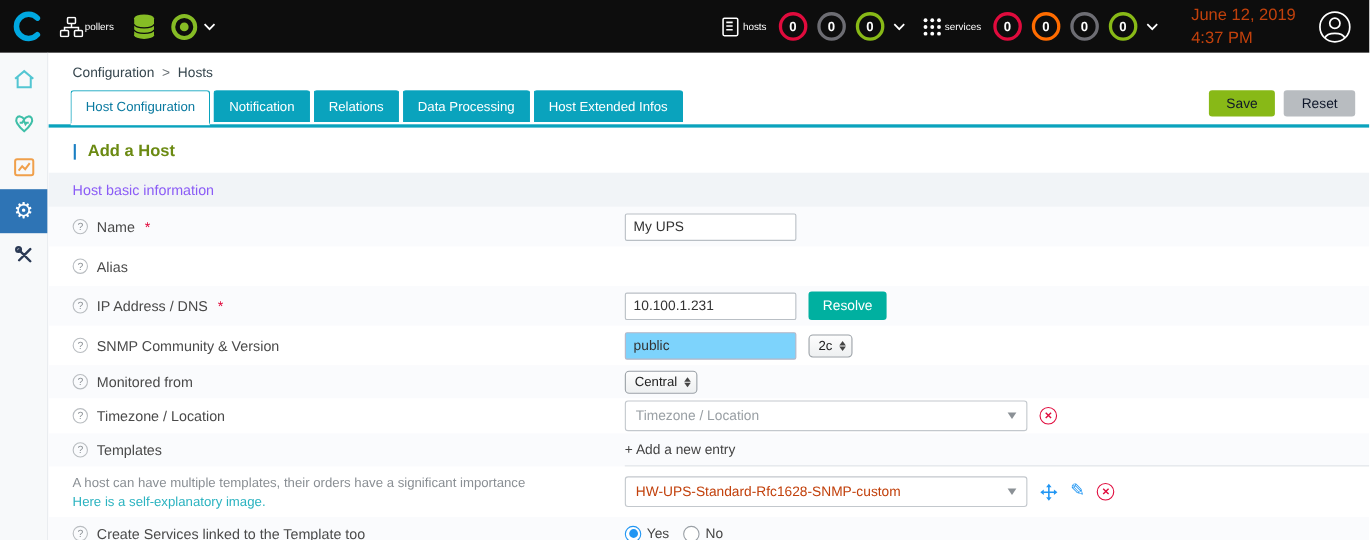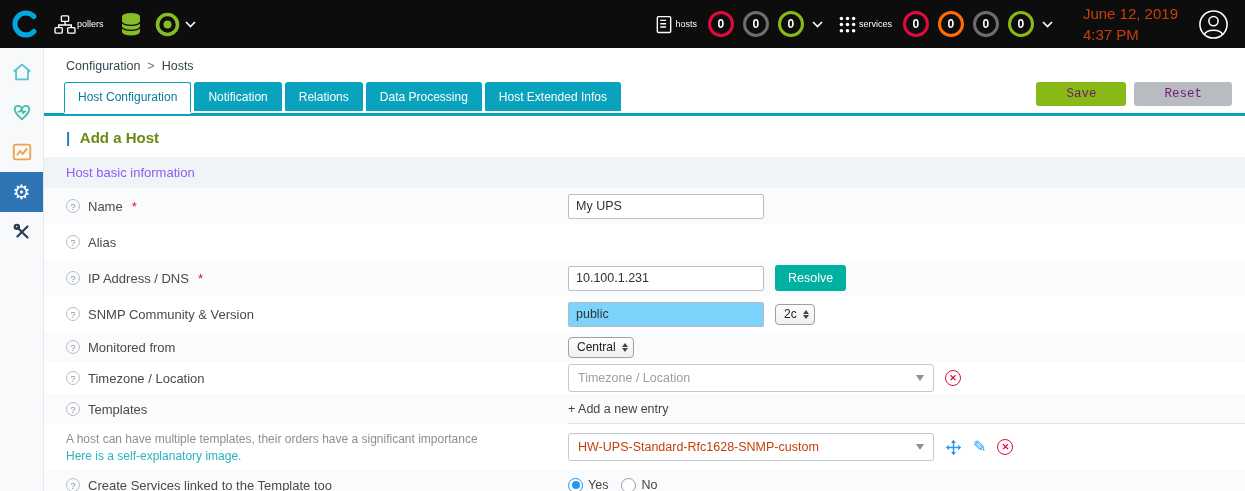--- a/index.html
+++ b/index.html
@@ -28,40 +28,40 @@
 
   .breadcrumb{padding:11px 0 9px 22px;font-size:12.5px;color:#37474f;display:flex;gap:7px;align-items:flex-end}
   .crumb{cursor:pointer}
   .crumb-sep{color:#6b7277}
 
   
   .tabs-row{display:flex;align-items:flex-start;padding-left:20px;border-bottom:3px solid #0aa3bd}
   .tab{background:#0aa3bd;color:#fff;font-size:12px;padding:7px 13px;margin-right:3px;border-radius:3px 3px 0 0;border:1px solid #0aa3bd;border-bottom:none;cursor:pointer;white-space:nowrap}
   .tab.active{background:#fff;color:#0a7aa0;margin-bottom:-3px;border-bottom:3px solid #fff}
   .tab-actions{margin-left:auto;display:flex;gap:8px;padding:0 13px 7px 0}
-  .btn{border:none;border-radius:3px;color:#701a75;font-size:12.5px;padding:5px 30px;cursor:pointer;font-family:Liberation Mono, monospace}
+  .btn{border:none;border-radius:3px;color:#0f172a;font-size:12.5px;padding:5px 16px;cursor:pointer;font-family:Liberation Sans, sans-serif}
   .btn-save{background:#88b917}
   .btn-reset{background:#b8bcc0}
 
   .page-title{padding:13px 0 11px 22px;font-size:15px;font-weight:700}
   .title-bar{color:#1a7fc3;margin-right:6px}
   .title-txt{color:#6b8a12}
 
   .section-header{background:#f1f4f7;padding:8px 0 8px 22px;font-size:13px;color:#8b5cf6}
 
   
   .frow{display:flex;align-items:center;min-height:36px;padding-left:22px}
   .frow.alt{background:#fafbfd}
   .r30{min-height:30px}
   .r32{min-height:32px}
   .flabel{display:flex;align-items:center;gap:8px;width:502px;flex-shrink:0;font-size:13px;color:#4a4a4a}
   .help-icon{width:14px;height:14px;border-radius:50%;border:1px solid #b9bdc1;color:#8d9297;font-size:9.5px;display:flex;align-items:center;justify-content:center;flex-shrink:0;cursor:pointer}
   .req{color:#e00b3d;margin-left:1px}
   .fvalue{display:flex;align-items:center;gap:11px;flex:1;align-self:stretch}
-  .tinput{width:196px;height:25px;border:1px solid #b9bfc5;border-radius:2px;padding:0 7px;font-size:12.5px;font-family:inherit;color:#333;background:#fff}
+  .tinput{width:156px;height:25px;border:1px solid #b9bfc5;border-radius:2px;padding:0 7px;font-size:12.5px;font-family:inherit;color:#333;background:#fff}
   .tinput.gray{background:#7dd3fc;border-color:#b6b6c6}
   .btn-resolve{background:#00b0a0;color:#fff;border:none;border-radius:3px;font-size:12.5px;padding:6px 13px;cursor:pointer;font-family:inherit}
   .nselect{display:inline-flex;align-items:center;gap:6px;border:1px solid #9aa0a6;border-radius:4px;background:linear-gradient(#fdfdfd,#eef0f1);padding:2px 5px 2px 8px;font-size:12px;color:#222;cursor:pointer;height:21px}
   .spin{display:flex;flex-direction:column;gap:1px}
   .spin i{width:0;height:0;border-left:3.5px solid transparent;border-right:3.5px solid transparent}
   .spin .up{border-bottom:4px solid #444}
   .spin .dn{border-top:4px solid #444}
   .chosen{width:366px;height:28px;border:1px solid #c3c8cd;border-radius:3px;display:flex;align-items:center;justify-content:space-between;padding:0 9px;font-size:12.5px;background:#fff;cursor:pointer}
   .chosen .ph{color:#9aa0a5}
   .chosen .val{color:#c2410c}

